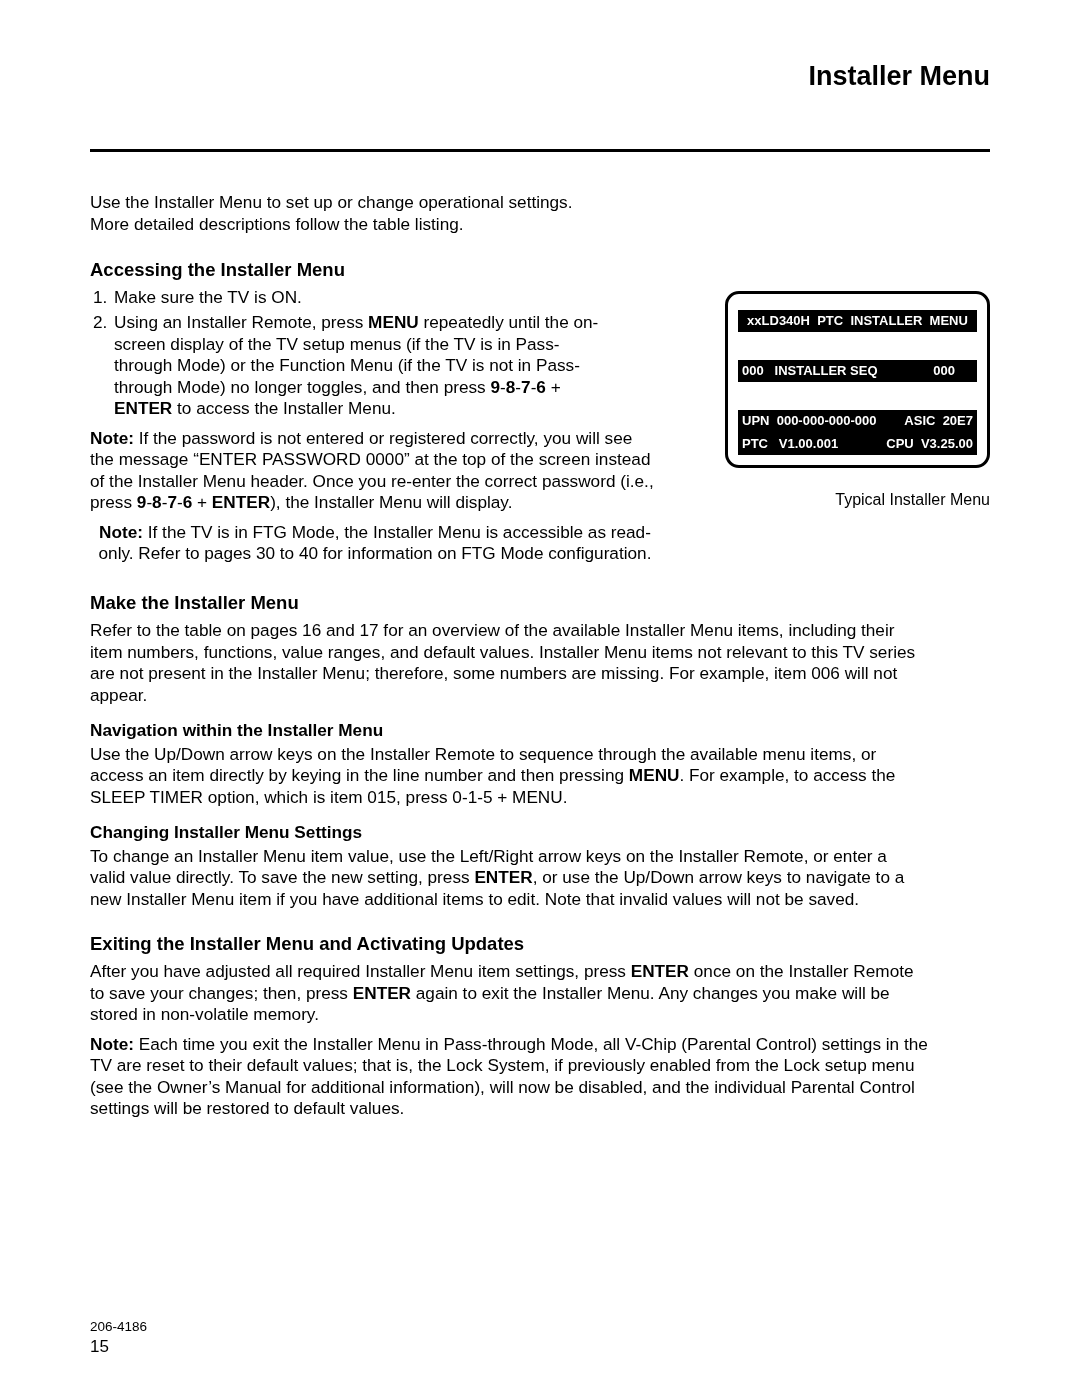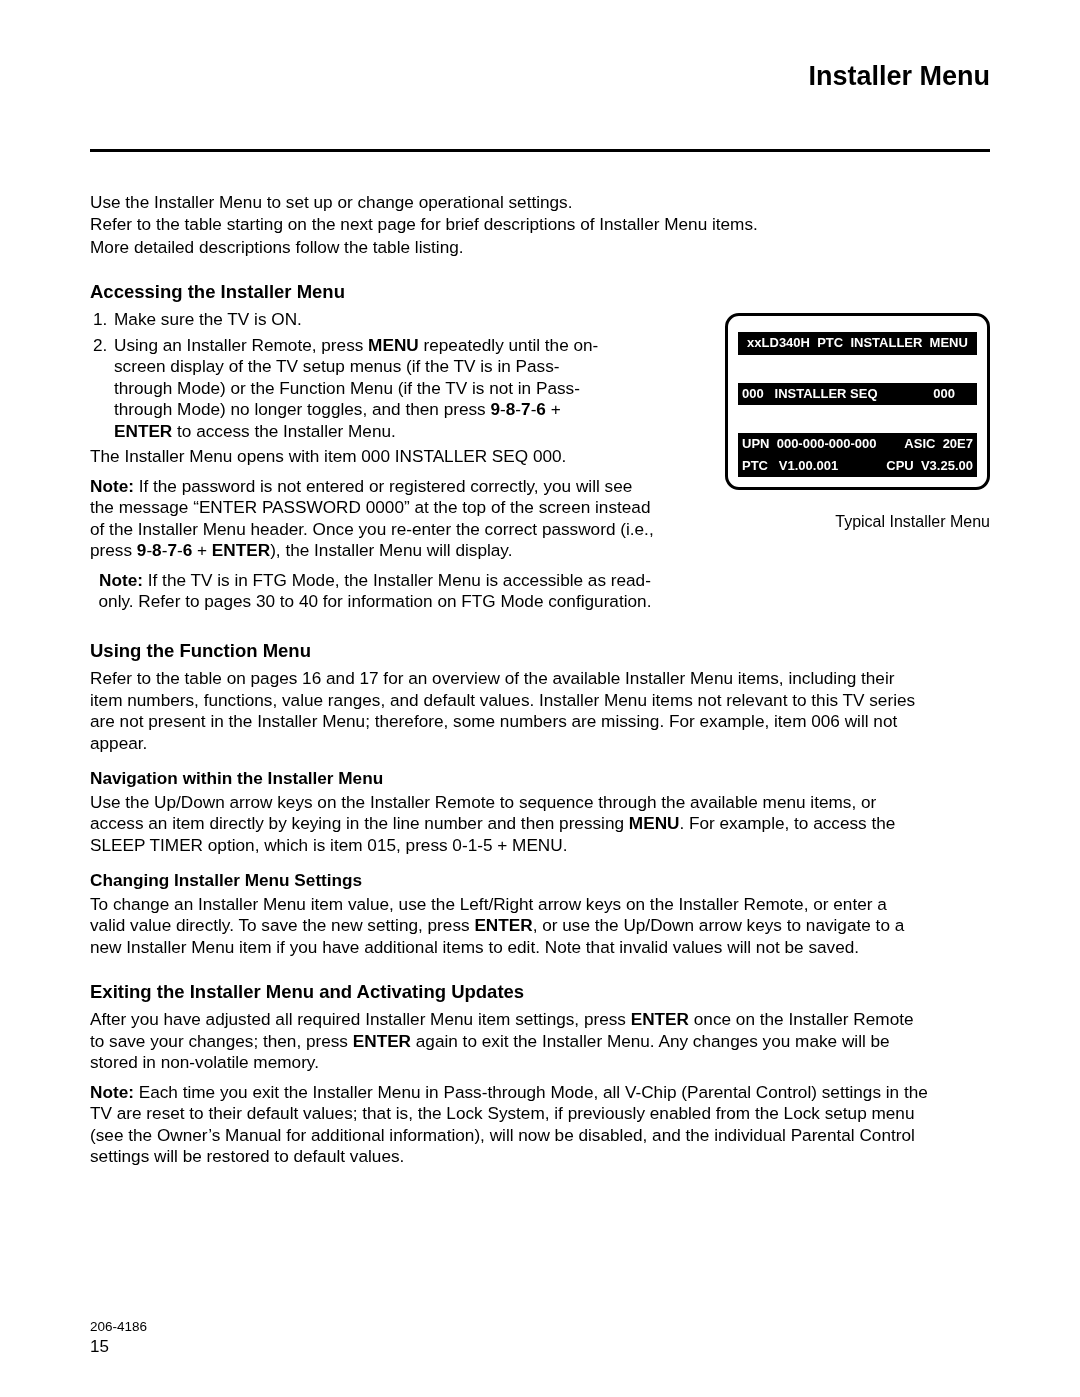--- a/index.html
+++ b/index.html
@@ -107,21 +107,20 @@
 </head>
 <body>
 
 <div class="page body-text">
 
   <div class="page-title">Installer Menu</div>
   <hr class="rule">
 
   <div class="intro">
     <p>Use the Installer Menu to set up or change operational settings.</p>
-    <p>Refer to the table starting on the next page for brief descriptions of Installer Menu items.</p>
     <p>More detailed descriptions follow the table listing.</p>
   </div>
 
   <h2 class="section">Accessing the Installer Menu</h2>
 
   <div class="two-col">
     <div class="right-col">
       <div class="tv-screen">
         <div class="bar center title">
           <span>xxLD340H  PTC  INSTALLER  MENU</span>
@@ -142,34 +141,33 @@
       <div class="screen-caption">Typical Installer Menu</div>
     </div>
 
     <div class="left-col">
       <ol class="simple">
         <li>Make sure the TV is ON.</li>
         <li>
           <span>Using an Installer Remote, press </span><span class="bold">MENU</span><span> repeatedly until the on-screen display of the TV setup menus (if the TV is in Pass-through Mode) or the Function Menu (if the TV is not in Pass-through Mode) no longer toggles, and then press </span><span class="bold">9</span><span>-</span><span class="bold">8</span><span>-</span><span class="bold">7</span><span>-</span><span class="bold">6</span><span> + </span><span class="bold">ENTER</span><span> to access the Installer Menu.</span>
         </li>
       </ol>
-      <p>The Installer Menu opens with item 000 INSTALLER SEQ 000.</p>
 
       <p class="narrow" style="margin-top:8px;">
         <span class="bold">Note:</span><span> If the password is not entered or registered correctly, you will see the message “ENTER PASSWORD 0000” at the top of the screen instead of the Installer Menu header. Once you re-enter the correct password (i.e., press </span><span class="bold">9</span><span>-</span><span class="bold">8</span><span>-</span><span class="bold">7</span><span>-</span><span class="bold">6</span><span> + </span><span class="bold">ENTER</span><span>), the Installer Menu will display.</span>
       </p>
 
       <p class="narrow" style="margin-top:8px;text-align:center;">
         <span class="bold">Note:</span><span> If the TV is in FTG Mode, the Installer Menu is accessible as read-only. Refer to pages 30 to 40 for information on FTG Mode configuration.</span>
       </p>
     </div>
     <div class="clear"></div>
   </div>
 
-  <h2 class="section">Using the Function Menu</h2>
+  <h2 class="section">Make the Installer Menu</h2>
   <p style="width:840px;">Refer to the table on pages 16 and 17 for an overview of the available Installer Menu items, including their item numbers, functions, value ranges, and default values. Installer Menu items not relevant to this TV series are not present in the Installer Menu; therefore, some numbers are missing. For example, item 006 will not appear.</p>
 
   <h3 class="sub">Navigation within the Installer Menu</h3>
   <p style="width:820px;">
     <span>Use the Up/Down arrow keys on the Installer Remote to sequence through the available menu items, or access an item directly by keying in the line number and then pressing </span><span class="bold">MENU</span><span>. For example, to access the SLEEP TIMER option, which is item 015, press 0-1-5 + MENU.</span>
   </p>
 
   <h3 class="sub">Changing Installer Menu Settings</h3>
   <p style="width:820px;">
     <span>To change an Installer Menu item value, use the Left/Right arrow keys on the Installer Remote, or enter a valid value directly. To save the new setting, press </span><span class="bold">ENTER</span><span>, or use the Up/Down arrow keys to navigate to a new Installer Menu item if you have additional items to edit. Note that invalid values will not be saved.</span>

